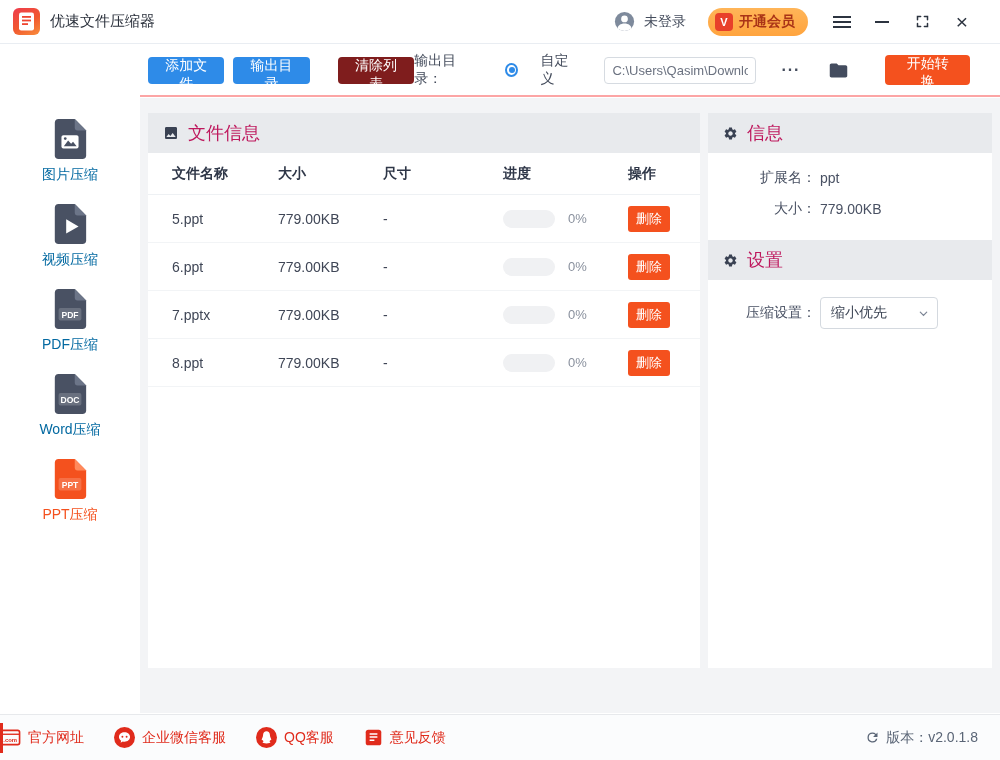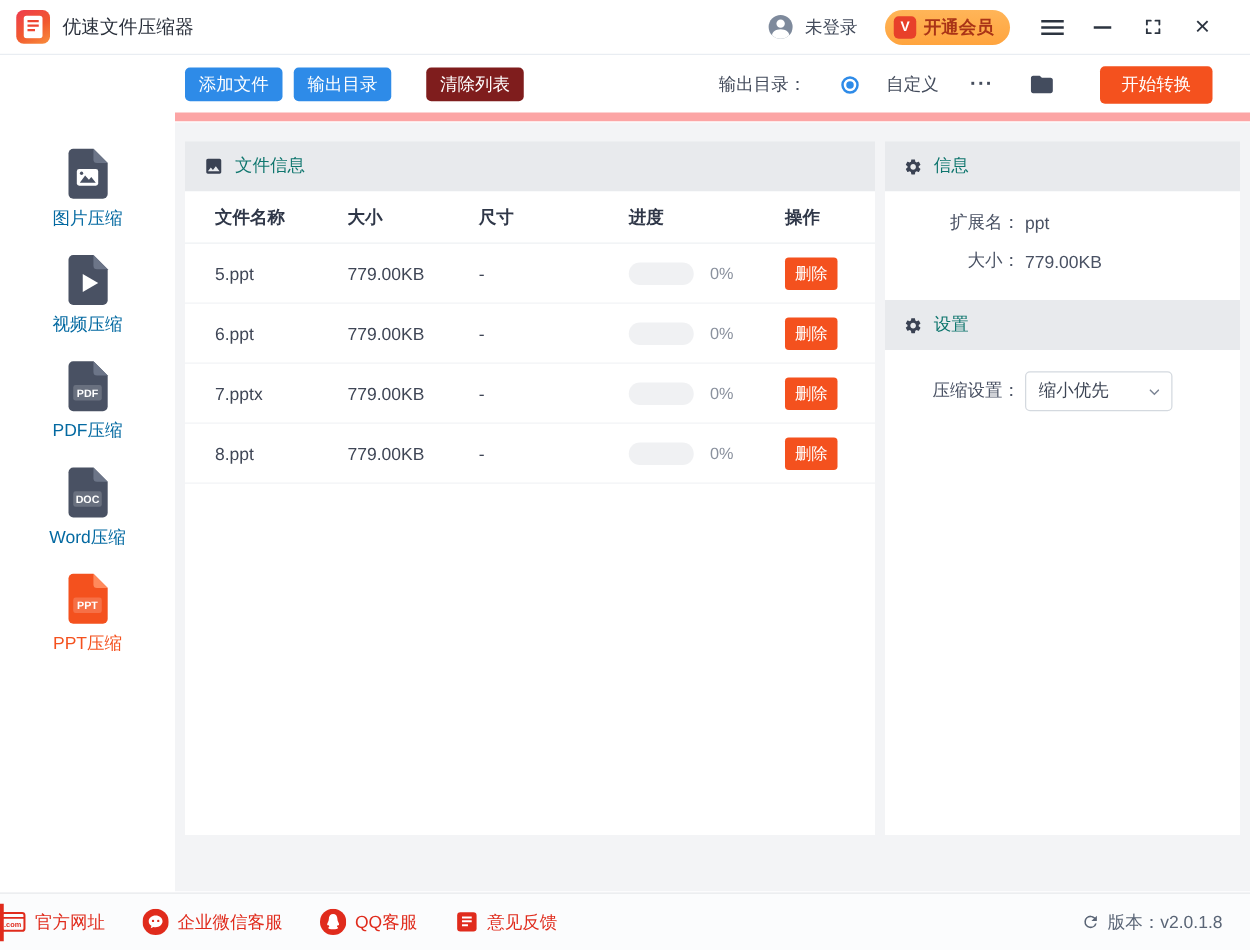--- a/index.html
+++ b/index.html
@@ -34,21 +34,21 @@
   
   .sidebar { position:absolute; top:45px; left:0; width:140px; bottom:47px; background:#fff;
     padding-top:73px; }
   .side-item { height:85px; display:flex; flex-direction:column; align-items:center;
     cursor:pointer; }
   .side-item .lbl { margin-top:6px; font-size:14px; color:#0369a1; }
   .side-item.active .lbl { color:#f4511e; }
 
   
   .toolbar { position:absolute; top:45px; left:140px; right:0; height:52px; background:#fff;
-    border-bottom:7px solid #fca5a5; display:flex; align-items:center; }
+    border-bottom:2px solid #fca5a5; display:flex; align-items:center; }
   .btn { border:none; border-radius:4px; color:#fff; font-size:14px; height:27px;
     padding:0 11px; cursor:pointer; font-family:inherit; }
   .btn-blue { background:#2e8be8; }
   .btn-orange { background:#7f1d1d; }
   .btn-red { background:#f4511e; }
   .b-addfile { margin-left:8px; }
   .b-adddir { margin-left:9px; }
   .b-clear { margin-left:28px; }
   .out-group { margin-left:auto; display:flex; align-items:center;gap:16px; }
   .out-label { font-size:14px; color:#444c5c; }
@@ -62,21 +62,21 @@
   .dots-btn { margin-left:9px; font-size:16px; letter-spacing:1px; color:#444c5c;
     cursor:pointer; font-weight:bold; }
   .folder-btn { margin-left:12px; display:flex; cursor:pointer; }
   .b-start { margin-left:20px; margin-right:30px; height:30px; padding:0 17px; }
 
   
   .main-bg { position:absolute; top:98px; left:140px; right:0; bottom:47px; background:#f3f4f6; }
 
   
   .panel-header { height:40px; background:#e8eaed; display:flex; align-items:center;
-    padding-left:15px; gap:9px; font-size:14px; color:#0f766e; }
+    padding-left:15px; gap:9px; font-size:18px; color:#be185d; }
   .file-panel { position:absolute; left:148px; top:113px; width:552px; bottom:92px;
     background:#fff; }
   .thead { display:flex; align-items:center; height:42px; border-bottom:1px solid #eef1f4;
     font-size:14px; font-weight:bold; color:#2f3748; }
   .trow { display:flex; align-items:center; height:48px; border-bottom:1px solid #f2f4f6;
     font-size:14px; color:#3f4656; }
   .c1 { width:130px; padding-left:24px; }
   .c2 { width:105px; }
   .c3 { width:120px; }
   .c4 { width:125px; display:flex; align-items:center; gap:13px; }
@@ -176,20 +176,21 @@
     <button class="btn btn-blue b-addfile">添加文件</button>
     <button class="btn btn-blue b-adddir">输出目录</button>
     <button class="btn btn-orange b-clear">清除列表</button>
 
     <div class="out-group">
       <span class="out-label">输出目录：</span>
       <span class="radio">
           <span class="dot"></span>
         </span>
       <span class="radio-label">自定义</span>
+      <input class="path-input" type="text" value="C:\Users\Qasim\Downlo" style="">
       <span class="dots-btn">···</span>
       <span class="folder-btn">
         <svg width="21" height="21" viewBox="0 0 24 24" fill="#434c5e">
           <path d="M10 4H4c-1.1 0-2 .9-2 2v12c0 1.1.9 2 2 2h16c1.1 0 2-.9 2-2V8c0-1.1-.9-2-2-2h-8l-2-2z"></path>
         </svg>
       </span>
       <button class="btn btn-red b-start">开始转换</button>
     </div>
   </div>
 

